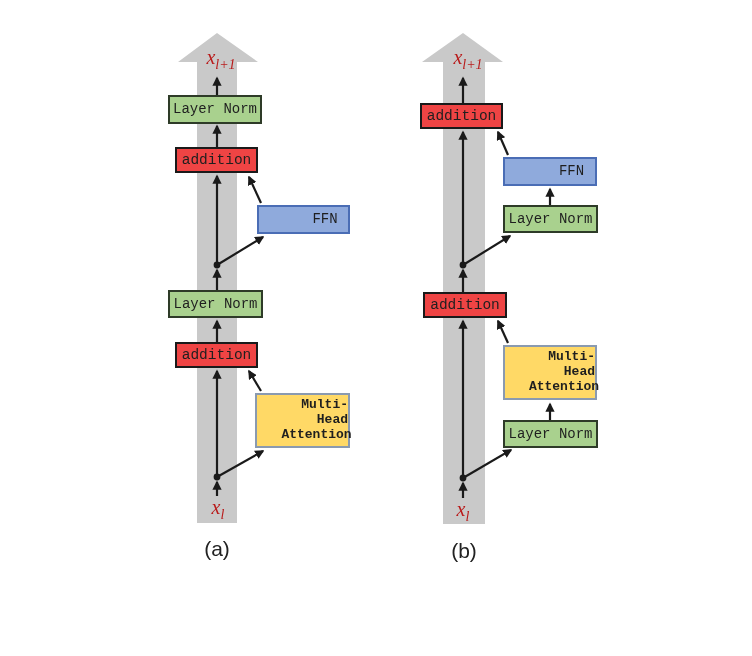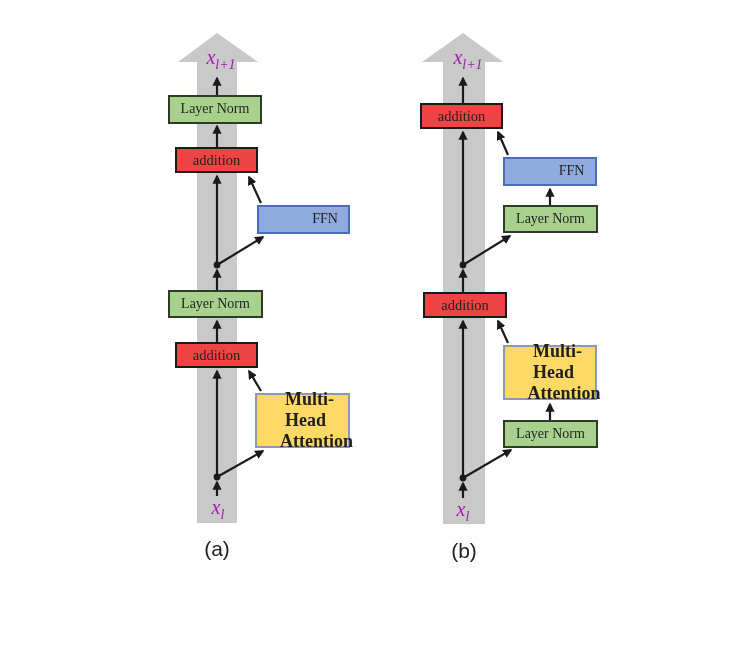--- a/index.html
+++ b/index.html
@@ -3,30 +3,30 @@
 <meta charset="utf-8">
 <style>
   html,body{margin:0;padding:0;background:#ffffff;}
   #stage{
     position:relative;width:752px;height:656px;background:#ffffff;overflow:hidden;
     font-family:"Liberation Sans",sans-serif;
   }
   #diagram-svg{position:absolute;left:0;top:0;}
   .box{
     position:absolute;box-sizing:border-box;display:flex;flex-direction:column;
-    align-items:center;justify-content:center;text-align:left;
-    font-family:Liberation Serif, serif;color:#1f1f1f;line-height:1.15;
+    align-items:center;justify-content:center;text-align:right;
+    font-family:Liberation Mono, monospace;color:#1f1f1f;line-height:1.15;
   }
   .box.green{background:var(--layer-norm-green);border:2px solid var(--layer-norm-border);font-size:14px;font-weight:500;}
   .box.white{background:#ef4444;border:2px solid var(--addition-border);font-size:14.5px;}
   .box.blue{background:var(--ffn-blue);border:2px solid var(--ffn-border);font-size:14px;font-weight:500;padding-left:43px;}
-  .box.yellow{background:var(--attention-yellow);border:2px solid var(--attention-border);font-size:18px;font-weight:600;padding-left:28px;}
+  .box.yellow{background:var(--attention-yellow);border:2px solid var(--attention-border);font-size:13px;font-weight:600;padding-left:28px;}
   .mathlab{
     position:absolute;transform:translate(-50%,-50%);
-    font-family:"Liberation Serif",serif;font-style:italic;font-size:20px;color:#a21caf;
+    font-family:"Liberation Serif",serif;font-style:italic;font-size:20px;color:#b91c1c;
     white-space:nowrap;
   }
   .mathlab sub{font-size:14px;line-height:0;}
   .panel-label{
     position:absolute;transform:translate(-50%,-50%);
     font-family:"Liberation Sans",sans-serif;font-size:21px;color:#222;
   }
   #caption{
     position:absolute;left:44px;top:597px;width:692px;
     font-family:"Liberation Serif",serif;font-size:20px;line-height:28px;color:#0a0a0a;

